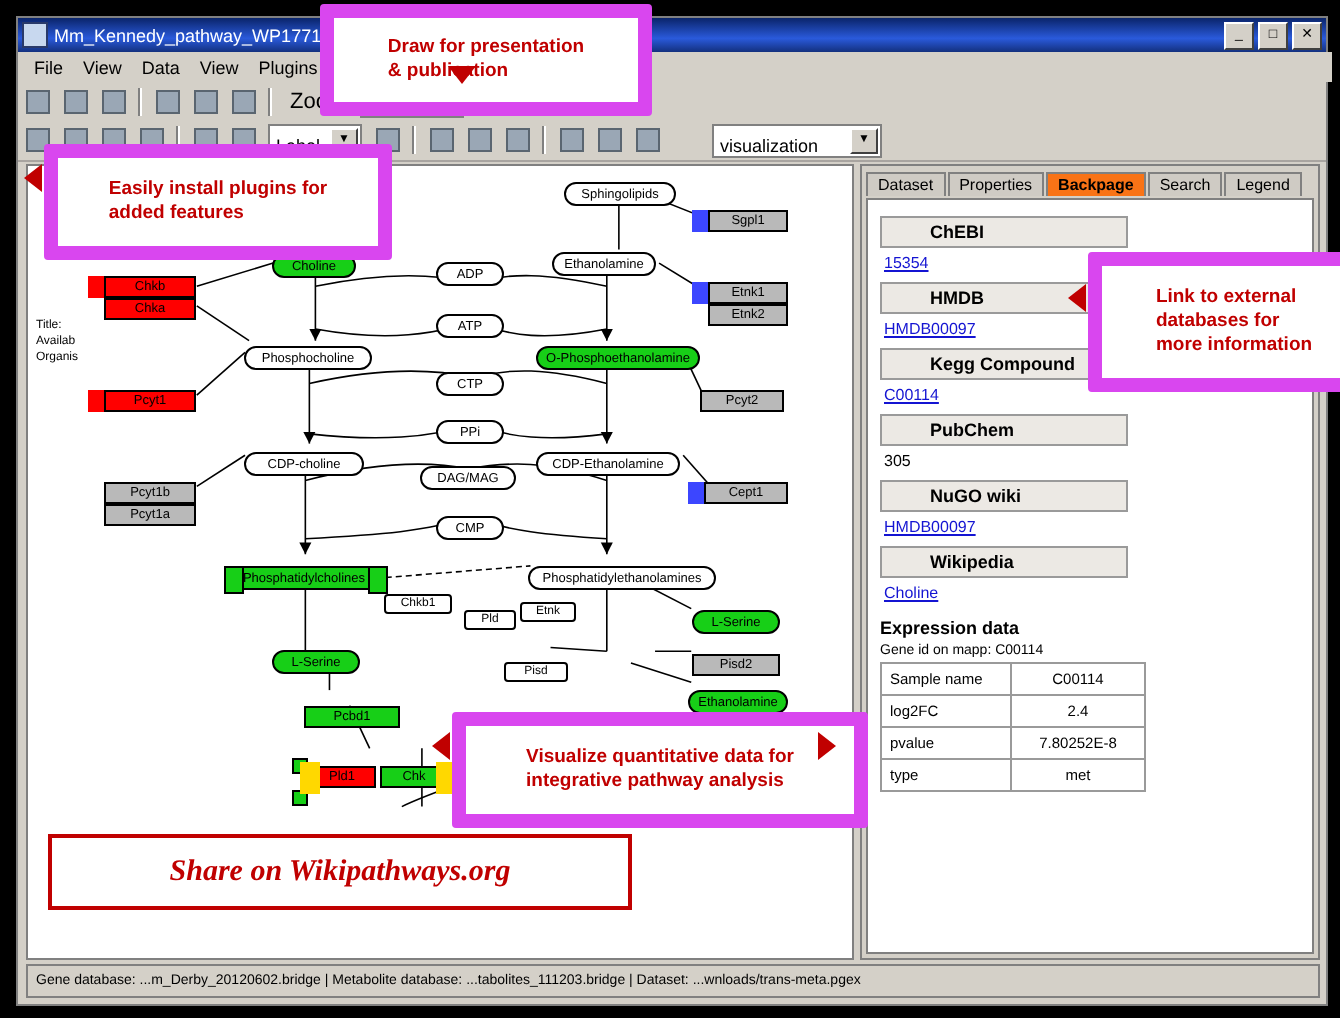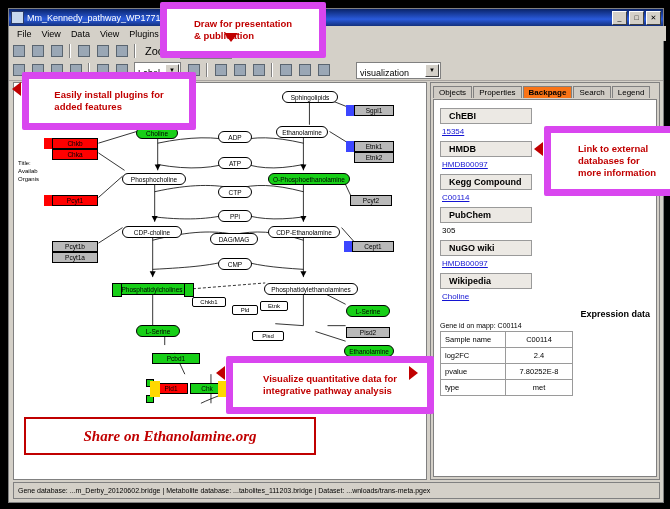--- a/index.html
+++ b/index.html
@@ -33,24 +33,24 @@
   
   .leftinfo{position:absolute;left:4px;top:76px;width:38px;font-size:6px;color:#000;line-height:8px;}
   
   .canvas{position:absolute;left:4px;top:73px;right:236px;bottom:22px;background:#fff;border:1px solid #808080;overflow:hidden;}
   
   .rightpanel{position:absolute;right:3px;top:73px;width:228px;bottom:22px;background:#d4d0c8;border:1px solid #808080;}
   .tabs{display:flex;height:15px;font-size:8px;align-items:flex-end;padding-left:2px;background:#d4d0c8;}
   .tab{padding:1px 5px;border:1px solid #808080;border-bottom:none;background:#cfcbc4;margin-right:1px;color:#000;}
   .tab.active{background:#f97316;font-weight:bold;}
   .panelbody{position:absolute;left:2px;right:2px;top:16px;bottom:2px;background:#fff;border:1px solid #808080;overflow:hidden;padding:4px 6px;}
-  .dbhead{display:inline-block;font-size:9px;font-weight:bold;border:1px solid #9a9a9a;background:#ece9e4;padding:2px 8px;margin-top:4px;min-width:74px;}
+  .dbhead{display:inline-block;font-size:9px;font-weight:bold;border:1px solid #9a9a9a;background:#ece9e4;padding:2px 24px;margin-top:4px;min-width:74px;}
   .dblink{font-size:8px;color:#1414d2;text-decoration:underline;margin:3px 0 1px 2px;display:block;}
   .dbtext{font-size:8px;color:#000;margin:3px 0 1px 2px;display:block;}
-  .exprhead{font-size:9px;font-weight:bold;margin:8px 0 3px 0;text-align:right;}
+  .exprhead{font-size:9px;font-weight:bold;margin:8px 0 3px 0;}
   .genetext{font-size:7px;margin:2px 0 2px 0;}
   table.expr{border-collapse:collapse;font-size:7.5px;}
   table.expr td{border:1px solid #9a9a9a;padding:2px 4px;height:11px;}
   table.expr td.k{width:56px;}
   table.expr td.v{width:58px;text-align:center;}
   
   .statusbar{position:absolute;left:4px;right:3px;bottom:3px;height:15px;background:#d4d0c8;border:1px solid #808080;font-size:7px;display:flex;align-items:center;padding-left:4px;color:#000;}
   
   .node{position:absolute;font-size:6.5px;text-align:center;color:#000;display:flex;align-items:center;justify-content:center;box-sizing:border-box;}
   .metab{border:1px solid #000;border-radius:9px;background:#fff;height:12px;}
@@ -294,21 +294,21 @@
       <div style="position:absolute;left:170px;top:200px;width:8px;height:12px;background:#17cf17;border:1px solid #000;"></div>
       <div style="position:absolute;left:332px;top:58px;width:8px;height:11px;background:#3c46ff;"></div>
       <div style="position:absolute;left:330px;top:158px;width:8px;height:11px;background:#3c46ff;"></div>
       <div style="position:absolute;left:332px;top:22px;width:8px;height:11px;background:#3c46ff;"></div>
       <div style="position:absolute;left:30px;top:112px;width:8px;height:11px;background:#ff0000;"></div>
       <div style="position:absolute;left:30px;top:55px;width:8px;height:11px;background:#ff0000;"></div>
     </div>
 
     <div class="rightpanel">
       <div class="tabs">
-        <div class="tab">Objects</div>
+        <div class="tab">Dataset</div>
         <div class="tab">Properties</div>
         <div class="tab active">Backpage</div>
         <div class="tab">Search</div>
         <div class="tab">Legend</div>
       </div>
       <div class="panelbody">
         <div class="dbhead">ChEBI</div>
         <a class="dblink" href="#">15354</a>
 
         <div class="dbhead">HMDB</div>
@@ -367,15 +367,15 @@
   <div class="callout plain" style="left:544px;top:126px;width:120px;height:46px;display:flex;align-items:center;justify-content:center;white-space:pre-line;">Link  to external
 databases  for
 more information</div>
   <div class="arrow-left" style="left:534px;top:142px;"></div>
 
   <div class="callout plain" style="left:226px;top:356px;width:182px;height:34px;display:flex;align-items:center;justify-content:center;white-space:pre-line;">Visualize quantitative data  for
 integrative pathway analysis</div>
   <div class="arrow-left" style="left:216px;top:366px;"></div>
   <div class="arrow-right" style="left:409px;top:366px;"></div>
 
-  <div class="share">Share on Ethanolamine.org</div>
+  <div class="share">Share on Wikipathways.org</div>
 
 </div>
 
 </body></html>

